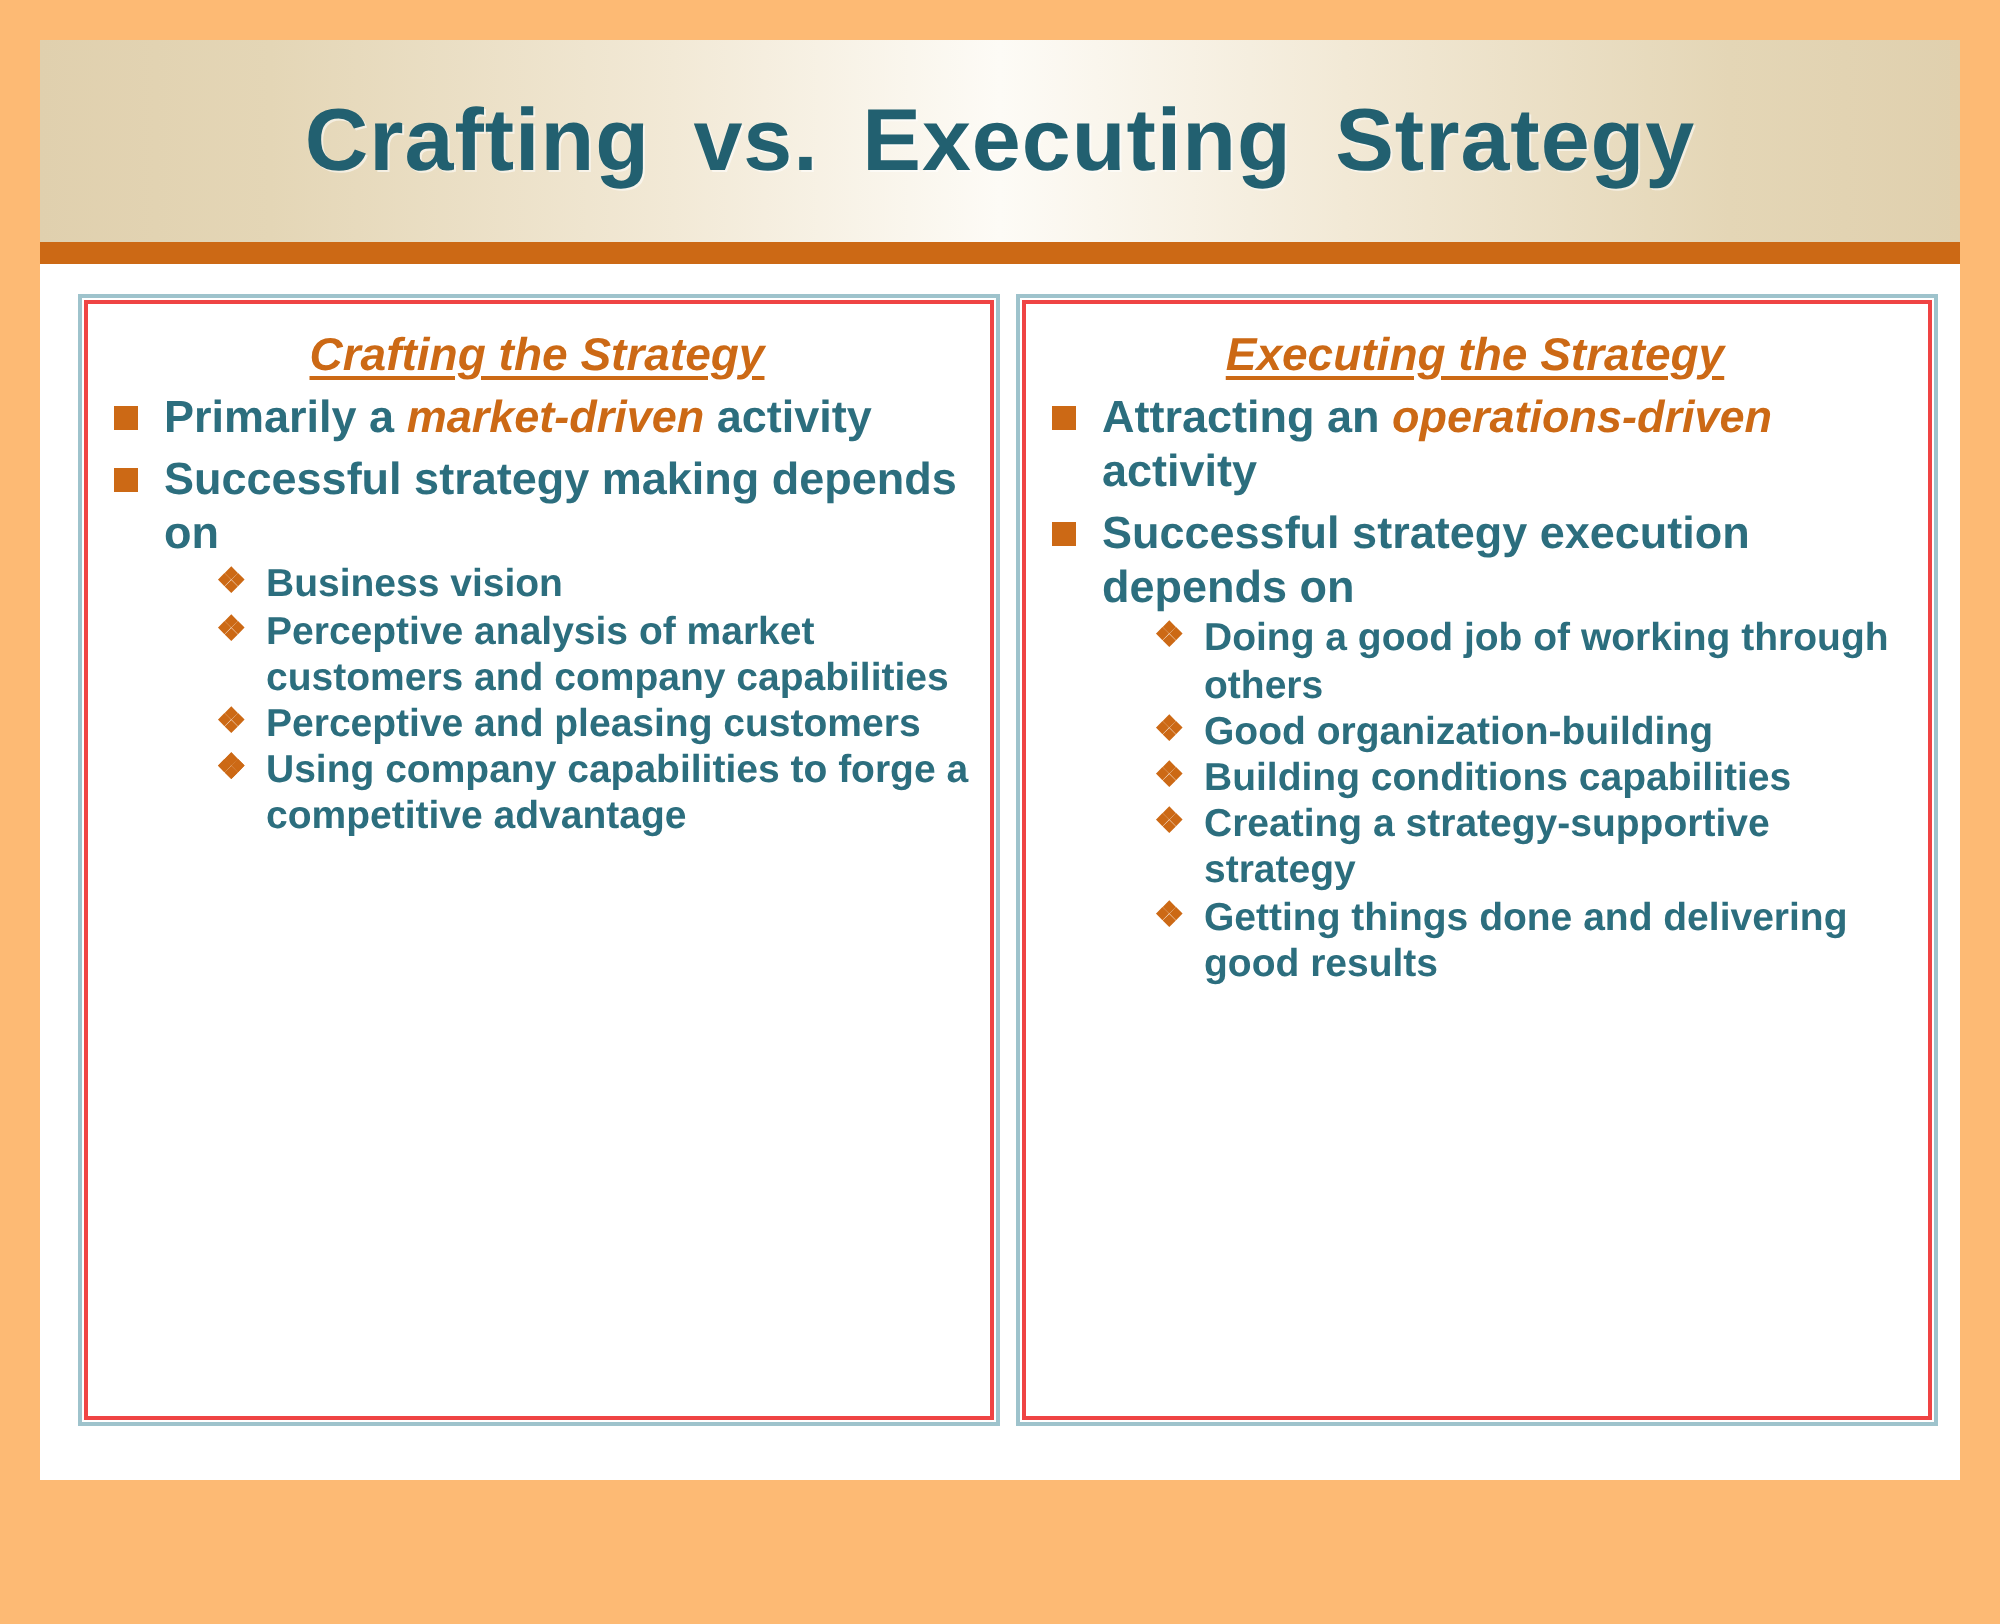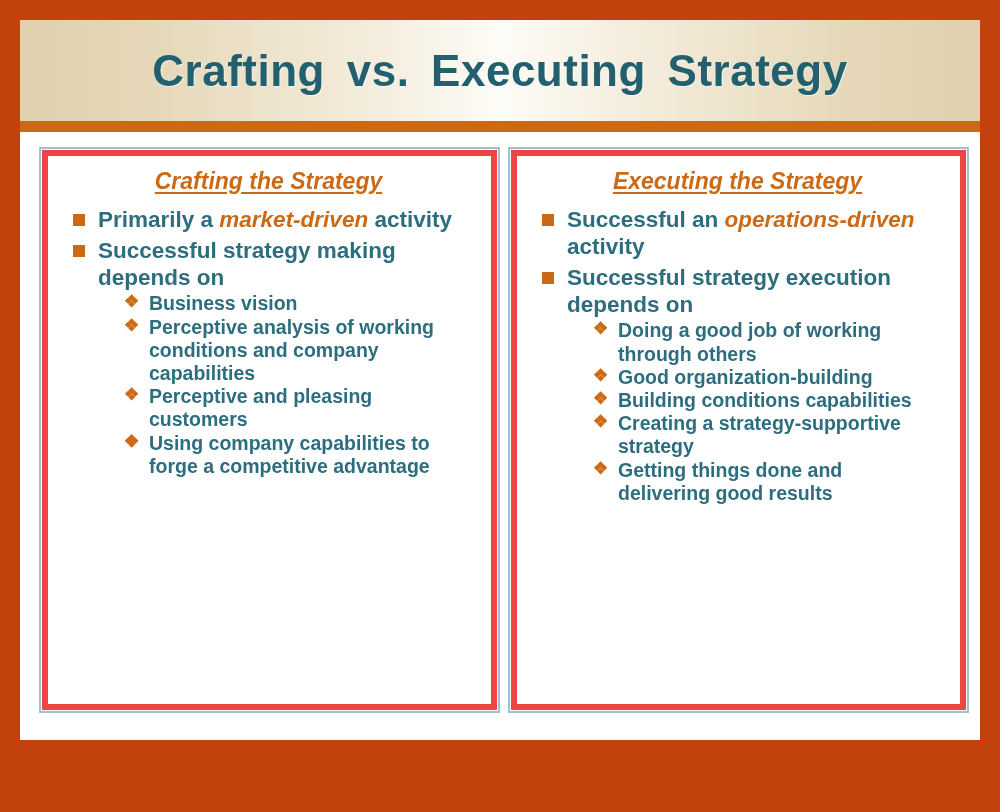--- a/index.html
+++ b/index.html
@@ -14,21 +14,21 @@
     overflow: hidden;
     font-family: "Liberation Sans", sans-serif;
   }
 
   
   #slide-frame {
     position: absolute;
     left: 0; top: 0;
     width: 1000px;
     height: 812px;
-    background: #c2410c;
+    background: #fdba74;
   }
 
   
   #slide {
     position: absolute;
     left: 20px;
     top: 20px;
     width: 960px;
     height: 720px;
     background: #FFFFFF;
@@ -77,21 +77,21 @@
     background: #CC6915;
   }
 
   
   .panel {
     position: absolute;
     top: 130px;
     width: 455px;
     height: 560px;
     background: #FFFFFF;
-    border: 6px solid #ef4444;
+    border: 2px solid #ef4444;
     outline: 2px solid #9EC3CC;
     outline-offset: 1px;
     box-sizing: border-box;
     padding: 8px 10px 8px 8px;
   }
   #panel-left  { left: 22px; }
   #panel-right { left: 491px; }
 
   .panel-heading {
     text-align: center;
@@ -100,21 +100,21 @@
     font-style: italic;
     color: #CC6915;
     text-decoration: underline;
     text-underline-offset: 3px;
     margin: 4px 0 5px 0;
     line-height: 1.15;
   }
 
   ul.level1 {
     list-style: none;
-    margin: 12px;
+    margin: 0;
     padding: 0;
   }
   ul.level1 > li {
     position: relative;
     padding-left: 30px;
     margin-bottom: 4px;
     font-size: 22.5px;
     font-weight: bold;
     color: #2C6E7E;
     line-height: 1.20;
@@ -179,21 +179,21 @@
         <li>
           <span class="sq-bullet"></span>
           <span>Successful strategy making depends on</span>
           <ul class="level2">
             <li>
               <span class="dia-bullet">❖</span>
               <span>Business vision</span>
             </li>
             <li>
               <span class="dia-bullet">❖</span>
-              <span>Perceptive analysis of working conditions and company capabilities</span>
+              <span>Perceptive analysis of market customers and company capabilities</span>
             </li>
             <li>
               <span class="dia-bullet">❖</span>
               <span>Perceptive and pleasing customers</span>
             </li>
             <li>
               <span class="dia-bullet">❖</span>
             </li>
             <li>
               <span class="dia-bullet">❖</span>
@@ -202,21 +202,21 @@
           </ul>
         </li>
       </ul>
     </div>
 
     <div class="panel" id="panel-right">
       <div class="panel-heading">Executing the Strategy</div>
       <ul class="level1">
         <li>
           <span class="sq-bullet"></span>
-          <span>Successful an </span><span class="accent-word">operations-driven</span><span> activity</span>
+          <span>Attracting an </span><span class="accent-word">operations-driven</span><span> activity</span>
         </li>
         <li>
           <span class="sq-bullet"></span>
           <span>Successful strategy execution depends on</span>
           <ul class="level2">
             <li>
               <span class="dia-bullet">❖</span>
               <span>Doing a good job of working through others</span>
             </li>
             <li>

